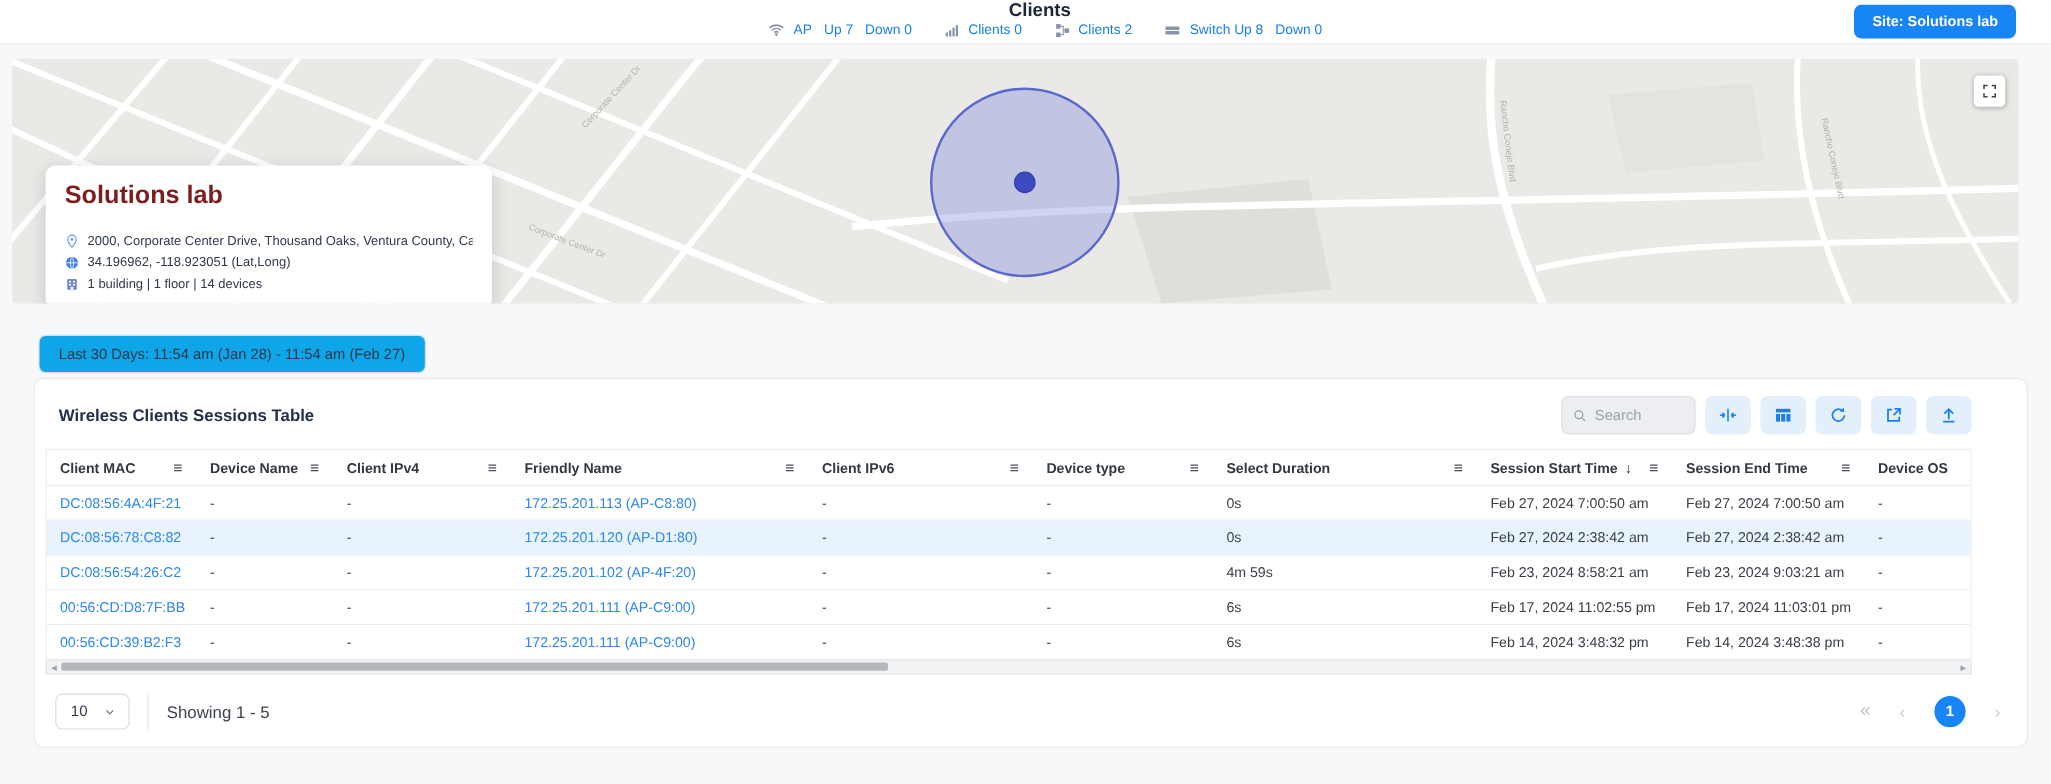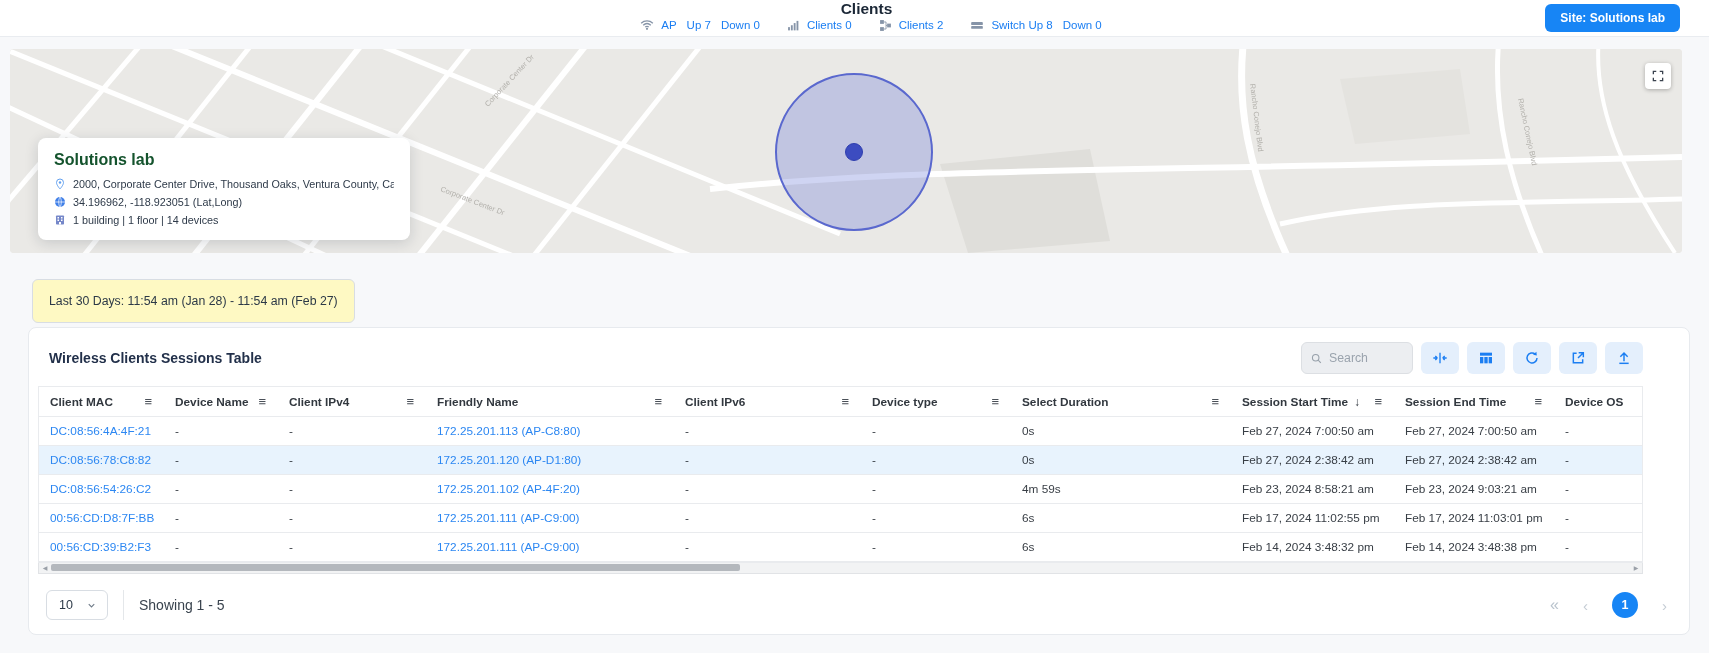--- a/index.html
+++ b/index.html
@@ -21,32 +21,32 @@
 
   
   .map { position:relative; margin:12px 27px 0 10px; height:204px; border-radius:4px;
     overflow:hidden; background:#eae9e6; }
   .map-svg { position:absolute; inset:0; width:100%; height:100%; }
   .fullscreen-btn { position:absolute; top:14px; right:11px; width:26px; height:26px;
     background:#fff; border:none; border-radius:4px; box-shadow:0 1px 4px rgba(0,0,0,.28);
     display:flex; align-items:center; justify-content:center; cursor:pointer; }
   .site-card { position:absolute; left:28px; top:89px; width:372px; background:#fff;
     border-radius:8px; box-shadow:0 3px 14px rgba(20,30,50,.16); padding:13px 16px 14px; }
-  .site-card-title { font-size:16px; font-weight:700; color:#14532d; margin-bottom:9px; }
+  .site-card-title { font-size:21px; font-weight:700; color:#7f1d1d; margin-bottom:20px; }
   .site-row { display:flex; align-items:center; gap:7px; margin-top:6px;
     font-size:10.8px; color:#2e3a49; white-space:nowrap; overflow:hidden; }
   .site-row svg { flex:0 0 auto; }
 
   
   .tabs-row { margin:26px 19px 0 32px; display:flex; align-items:center;
     justify-content:space-between; }
   .tabs { display:flex; gap:28px; }
   .tab { font-size:12.5px; color:#98a1ac; padding:4px 2px 10px; cursor:pointer; }
   .tab.active { color:#187df0; font-weight:600; border-bottom:2.5px solid #187df0; }
-  .date-range { height:44px; background:#fef9c3; border:1px solid #d8dde3; border-radius:6px;
+  .date-range { height:32px; background:#0ea5e9; border:1px solid #d8dde3; border-radius:6px;
     padding:0 16px; display:flex; align-items:center; font-size:12.3px; color:#2c3947;
     cursor:pointer; }
 
   
   .panel { margin:4px 19px 0 28px; background:#fff; border:1px solid #e7eaee;
     border-radius:8px; padding:12px 46px 14px 9px; }
   .panel-head { display:flex; align-items:center; justify-content:space-between;
     padding:2px 0 12px 11px; }
   .panel-title { font-size:14px; font-weight:700; color:#22304a; }
   .toolbar { display:flex; align-items:center; gap:8px; }

